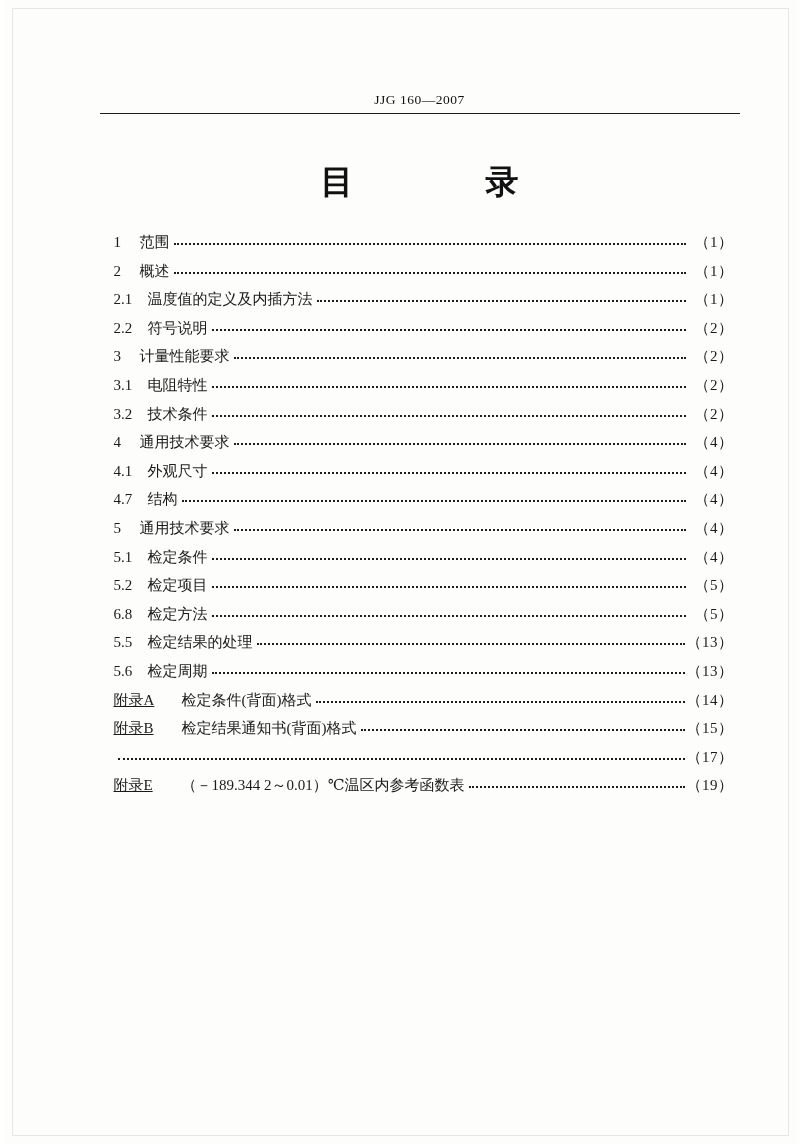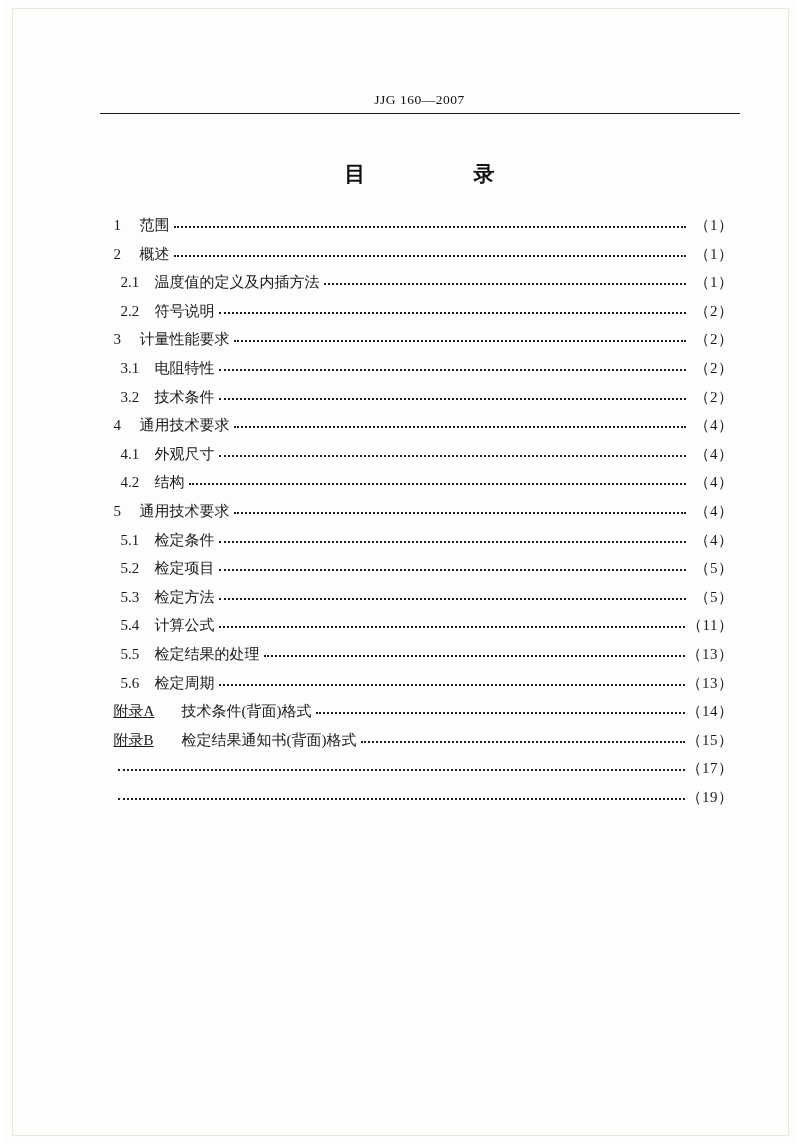--- a/index.html
+++ b/index.html
@@ -38,21 +38,21 @@
     color: #111;
     padding-bottom: 5px;
   }
   .header-rule {
     border-bottom: 1.6px solid #1c1c1c;
     width: 100%;
     margin-bottom: 46px;
   }
   .toc-title {
     text-align: center;
-    font-size: 21px;
+    font-size: 33px;
     font-weight: bold;
     letter-spacing: 22px;
     text-indent: 22px;
     font-family: "Liberation Serif", "DejaVu Serif", serif;
     margin-bottom: 30px;
     color: #111;
   }
   .toc-list {
     margin: 0;
     padding: 0 6px 0 14px;
@@ -69,21 +69,20 @@
   .toc-label {
     display: inline-block;
     flex: 0 0 auto;
   }
   .num {
     display: inline-block;
     min-width: 26px;
   }
   .num.wide {
     min-width: 34px;
-    margin-left: 7px;
   }
   .app {
     display: inline-block;
     min-width: 68px;
     text-decoration: underline;
   }
   .toc-dots {
     flex: 1 1 auto;
     overflow: hidden;
     margin: 0 2px 3px 4px;
@@ -159,73 +158,69 @@
           <span class="toc-label"><span class="num">4</span><span>通用技术要求</span></span>
           <span class="toc-dots"></span>
           <span class="toc-page">（4）</span>
         </div>
         <div class="toc-row">
           <span class="toc-label"><span class="num wide">4.1</span><span>外观尺寸</span></span>
           <span class="toc-dots"></span>
           <span class="toc-page">（4）</span>
         </div>
         <div class="toc-row">
-          <span class="toc-label"><span class="num wide">4.2</span><span>结构</span></span>
+          <span class="toc-label"><span class="num wide">4.7</span><span>结构</span></span>
           <span class="toc-dots"></span>
           <span class="toc-page">（4）</span>
         </div>
         <div class="toc-row">
           <span class="toc-label"><span class="num">5</span><span>通用技术要求</span></span>
           <span class="toc-dots"></span>
           <span class="toc-page">（4）</span>
         </div>
         <div class="toc-row">
           <span class="toc-label"><span class="num wide">5.1</span><span>检定条件</span></span>
           <span class="toc-dots"></span>
           <span class="toc-page">（4）</span>
         </div>
         <div class="toc-row">
           <span class="toc-label"><span class="num wide">5.2</span><span>检定项目</span></span>
           <span class="toc-dots"></span>
           <span class="toc-page">（5）</span>
         </div>
         <div class="toc-row">
-          <span class="toc-label"><span class="num wide">5.3</span><span>检定方法</span></span>
+          <span class="toc-label"><span class="num wide">6.8</span><span>检定方法</span></span>
           <span class="toc-dots"></span>
           <span class="toc-page">（5）</span>
         </div>
         <div class="toc-row">
-          <span class="toc-label"><span class="num wide">5.4</span><span>计算公式</span></span>
-          <span class="toc-dots"></span>
-          <span class="toc-page">（11）</span>
-        </div>
-        <div class="toc-row">
           <span class="toc-label"><span class="num wide">5.5</span><span>检定结果的处理</span></span>
           <span class="toc-dots"></span>
           <span class="toc-page">（13）</span>
         </div>
         <div class="toc-row">
           <span class="toc-label"><span class="num wide">5.6</span><span>检定周期</span></span>
           <span class="toc-dots"></span>
           <span class="toc-page">（13）</span>
         </div>
         <div class="toc-row">
-          <span class="toc-label"><span class="app">附录A</span><span>技术条件(背面)格式</span></span>
+          <span class="toc-label"><span class="app">附录A</span><span>检定条件(背面)格式</span></span>
           <span class="toc-dots"></span>
           <span class="toc-page">（14）</span>
         </div>
         <div class="toc-row">
           <span class="toc-label"><span class="app">附录B</span><span>检定结果通知书(背面)格式</span></span>
           <span class="toc-dots"></span>
           <span class="toc-page">（15）</span>
         </div>
         <div class="toc-row">
           <span class="toc-dots"></span>
           <span class="toc-page">（17）</span>
         </div>
         <div class="toc-row">
+          <span class="toc-label"><span class="app">附录E</span><span>（－189.344 2～0.01）℃温区内参考函数表</span></span>
           <span class="toc-dots"></span>
           <span class="toc-page">（19）</span>
         </div>
       </div>
 
   </div>
 </div>
 
 </body></html>

